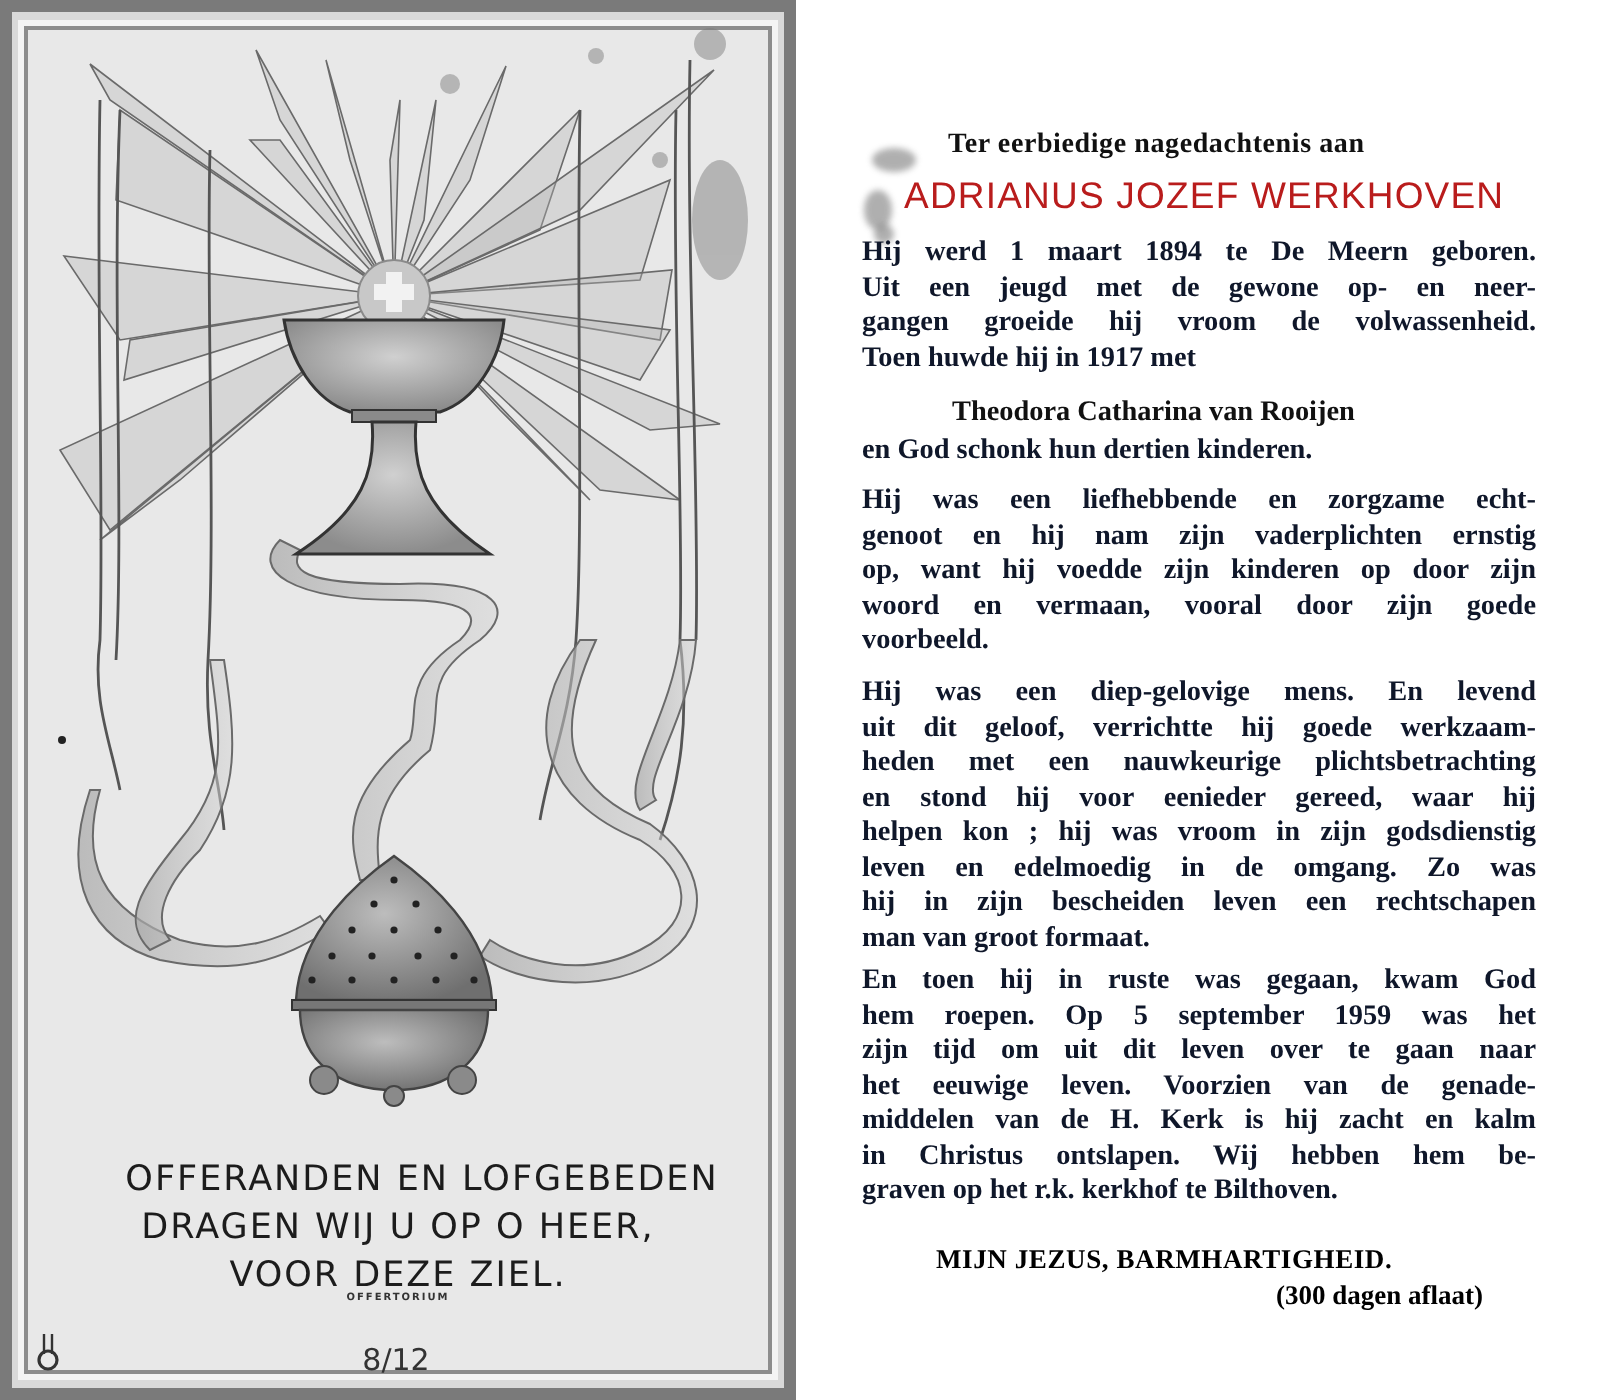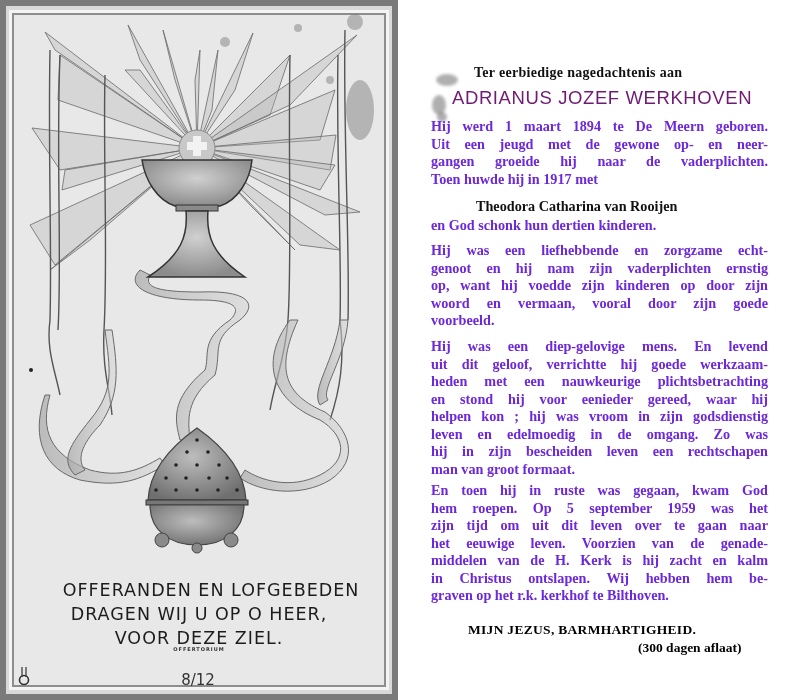--- a/index.html
+++ b/index.html
@@ -46,26 +46,26 @@
     .card-number {
       position: absolute; top: 671px; left: 178px; width: 40px; text-align: center;
       font-family: "DejaVu Sans", sans-serif; font-size: 15px; color: #333;
     }
     .printer-mark { position: absolute; left: 17px; top: 666px; width: 14px; height: 20px; }
     .heading {
       position: absolute; left: 474px; top: 65px; font-size: 14px; font-weight: bold; color: #111;
       font-family: "Liberation Serif", serif; letter-spacing: 0.3px;
     }
     .name {
-      position: absolute; left: 452px; top: 87px; font-size: 18.5px; color: #701a75;
+      position: absolute; left: 452px; top: 87px; font-size: 18.5px; color: #b91c1c;
       font-family: "Liberation Sans", sans-serif; letter-spacing: 0.6px;
     }
     .para {
       position: absolute; left: 431px; width: 337px; font-size: 14.2px; font-weight: bold;
-      line-height: 17.5px; text-align: justify; color: #6d28d9;
+      line-height: 17.5px; text-align: justify; color: #0f172a;
       font-family: "Liberation Serif", serif;
     }
     .para .ln { display: block; text-align: justify; text-align-last: justify; white-space: nowrap; overflow: hidden; }
     .para .ln.last { text-align-last: left; }
     .spouse {
       position: absolute; left: 476px; top: 198px; font-size: 14.2px; font-weight: bold;
       font-family: "Liberation Serif", serif; color: #111;
     }
     .closing-prayer {
       position: absolute; left: 468px; top: 622px; font-size: 13.5px; font-weight: bold;
@@ -209,21 +209,21 @@
 <div class="stain" style="left:436px;top:74px;width:22px;height:12px;"></div>
 <div class="stain" style="left:432px;top:95px;width:14px;height:20px;"></div>
 <div class="stain" style="left:437px;top:112px;width:10px;height:10px;"></div>
 
 <div class="heading">Ter eerbiedige nagedachtenis aan</div>
 <div class="name">ADRIANUS JOZEF WERKHOVEN</div>
 
 <div class="para" style="top:118px;">
   <span class="ln">Hij werd 1 maart 1894 te De Meern geboren.</span>
   <span class="ln">Uit een jeugd met de gewone op- en neer-</span>
-  <span class="ln">gangen groeide hij naar de vaderplichten.</span>
+  <span class="ln">gangen groeide hij vroom de volwassenheid.</span>
   <span class="ln last">Toen huwde hij in 1917 met</span>
 </div>
 <div class="spouse">Theodora Catharina van Rooijen</div>
 <div class="para" style="top:217px;">
   <span class="ln last">en God schonk hun dertien kinderen.</span>
 </div>
 
 <div class="para" style="top:242px;">
   <span class="ln">Hij was een liefhebbende en zorgzame echt-</span>
   <span class="ln">genoot en hij nam zijn vaderplichten ernstig</span>

